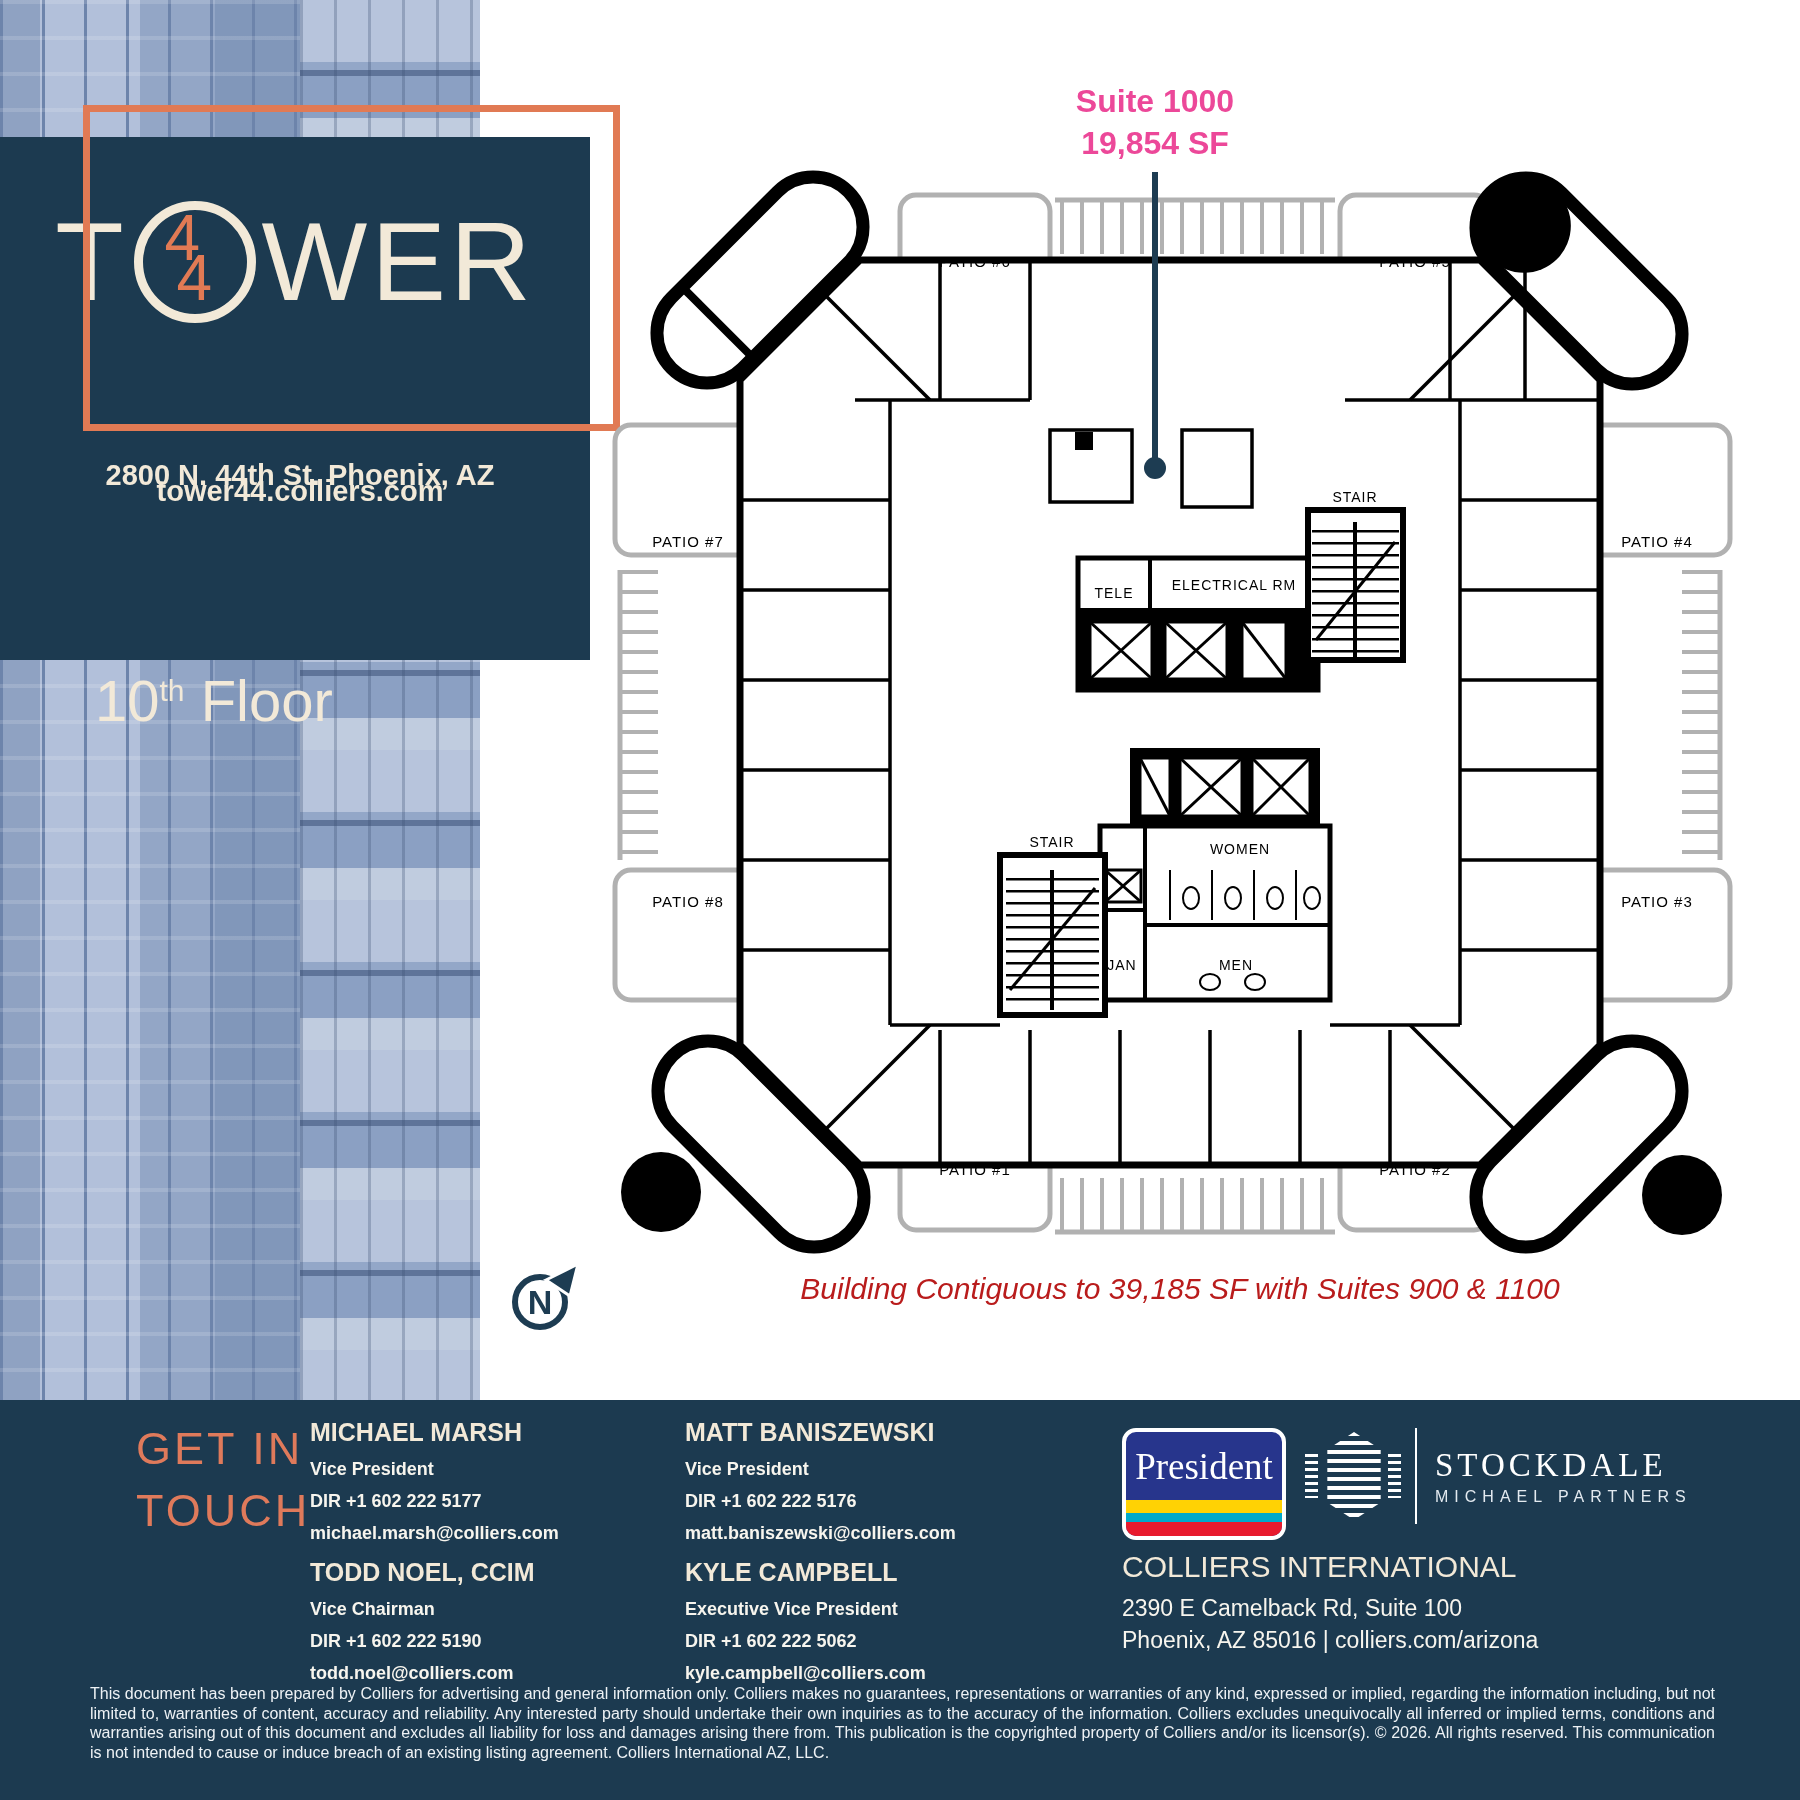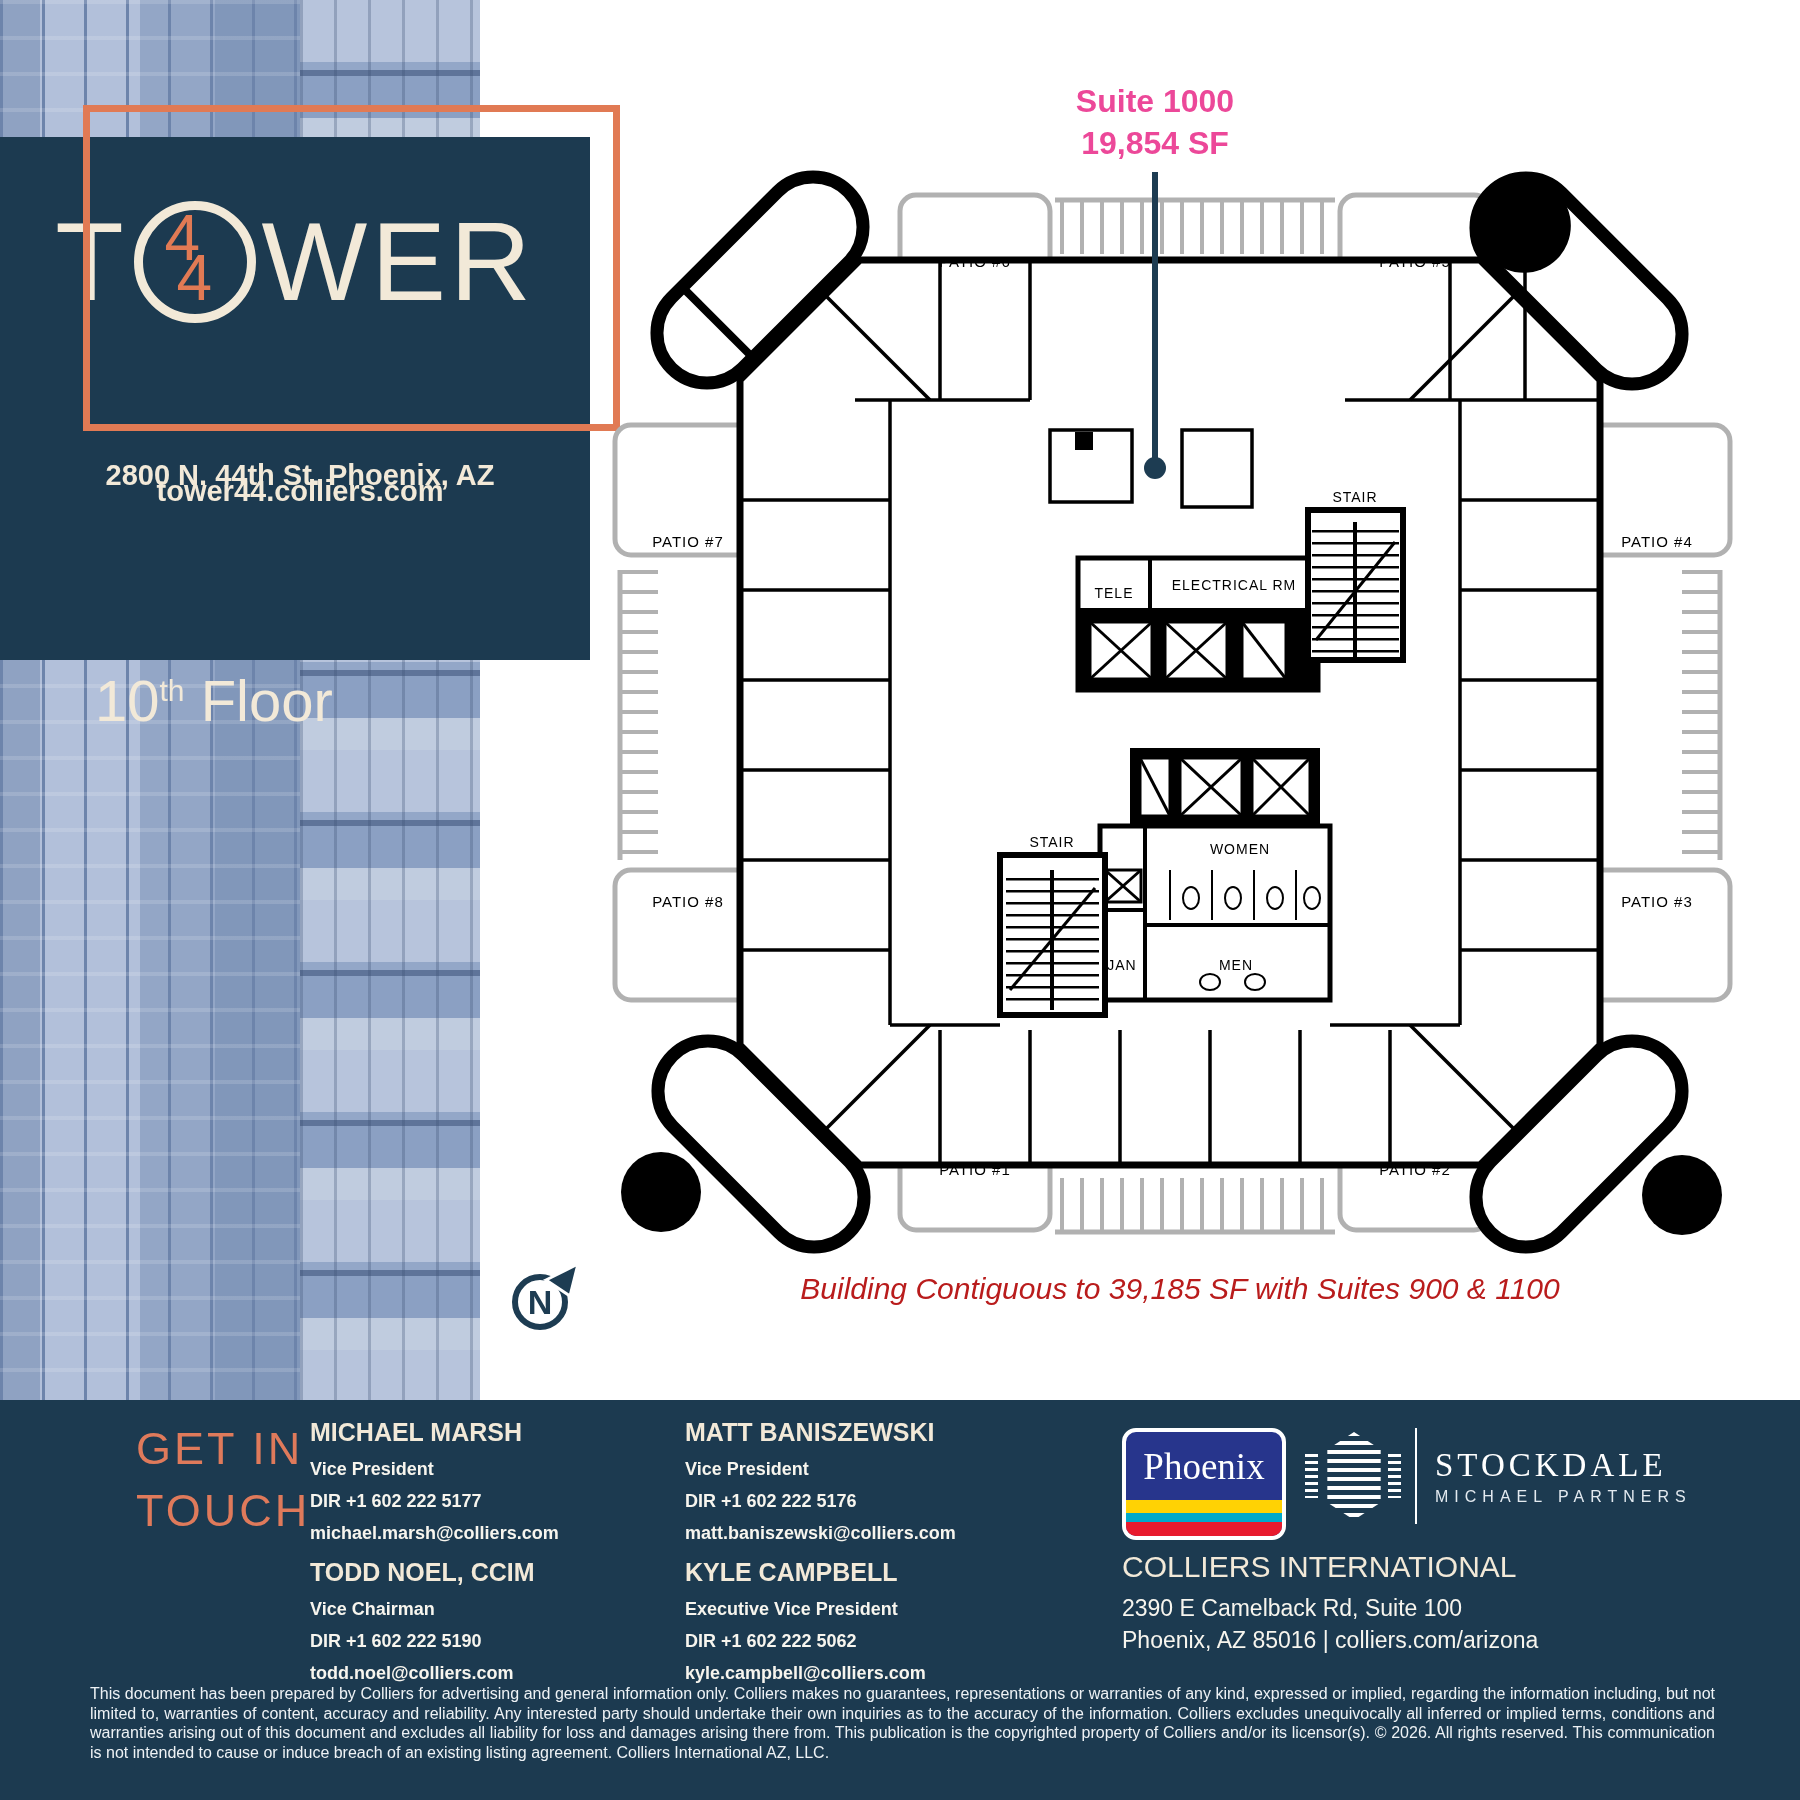--- a/index.html
+++ b/index.html
@@ -341,21 +341,21 @@
       <div class="cline">todd.noel@colliers.com</div>
     </div>
     <div class="contact c4">
       <div class="cname">KYLE CAMPBELL</div>
       <div class="cline">Executive Vice President</div>
       <div class="cline">DIR +1 602 222 5062</div>
       <div class="cline">kyle.campbell@colliers.com</div>
     </div>
 
     <div class="colliers-logo">
-      <div class="cl-top">Phoenix</div>
+      <div class="cl-top">President</div>
       <div class="stripe-y"></div>
       <div class="stripe-c"></div>
       <div class="stripe-r"></div>
     </div>
 
     <div class="stockdale">
       <div class="sd-icon">
         <div class="sd-col l"></div>
           <div class="sd-hex"></div>
           <div class="sd-col r"></div>

